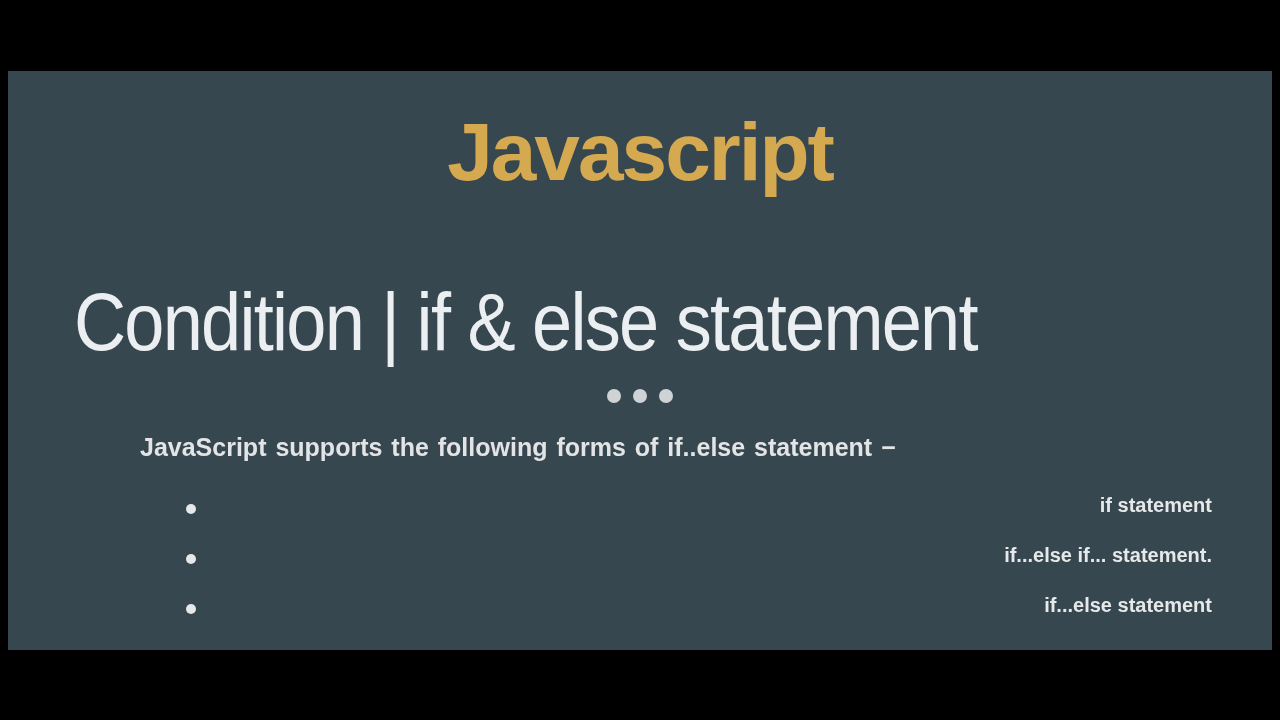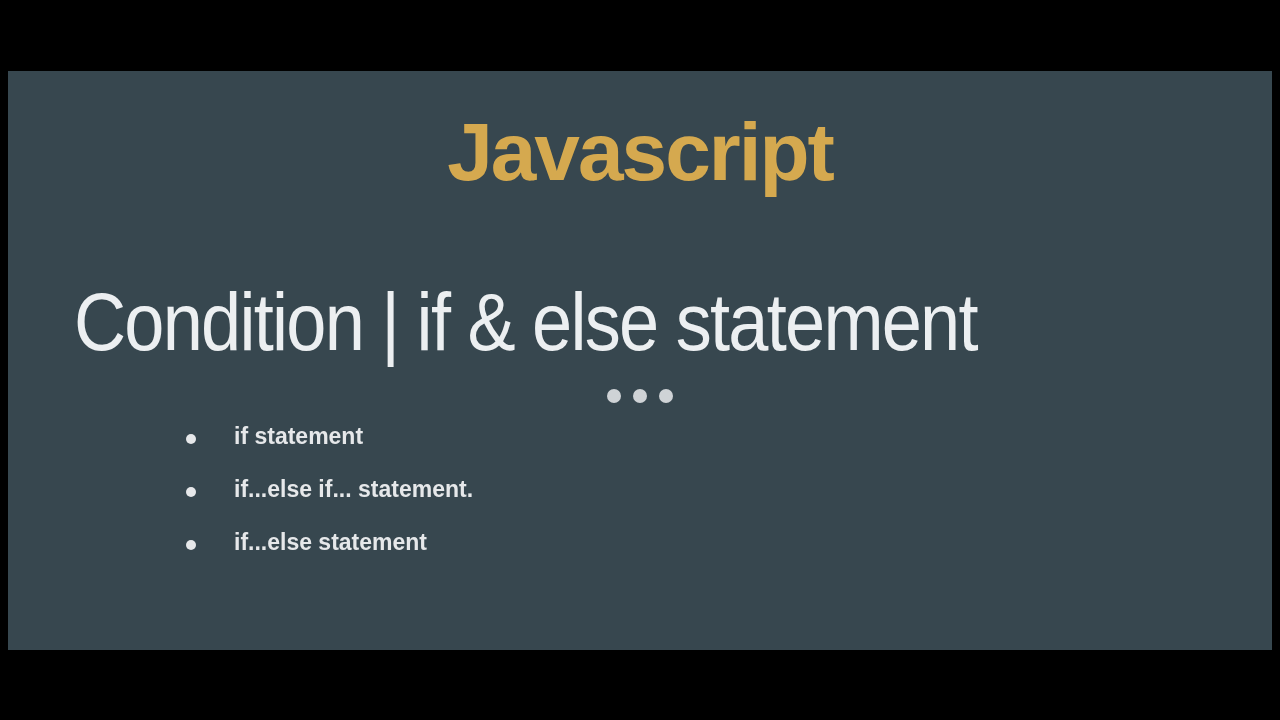--- a/index.html
+++ b/index.html
@@ -76,25 +76,26 @@
   }
   ul.list {
     list-style: none;
     margin-top: 22px;
     margin-left: 118px;
   }
   ul.list li {
     font-family: Verdana, Geneva, sans-serif;
     font-weight: 700;
     color: #e6e8ea;
-    font-size: 23px;
+    font-size: 20px;
     line-height: 1;
     margin-bottom: 30px;
     position: relative;
     padding-left: 48px;
+    text-align: right;
   }
   ul.list li::before {
     content: "";
     position: absolute;
     left: 0;
     top: 9px;
     width: 10px;
     height: 10px;
     border-radius: 50%;
     background: #e6e8ea;
@@ -104,18 +105,19 @@
 <body>
 
 <div class="slide">
   <div class="title">Javascript</div>
   <div class="subtitle">Condition | if &amp; else statement</div>
   <div class="dots">
     <span></span>
     <span></span>
     <span></span>
   </div>
+  <div class="intro">JavaScript supports the following forms of if..else statement −</div>
   <ul class="list">
     <li>if statement</li>
     <li>if...else if... statement.</li>
     <li>if...else statement</li>
   </ul>
 </div>
 
 </body></html>

